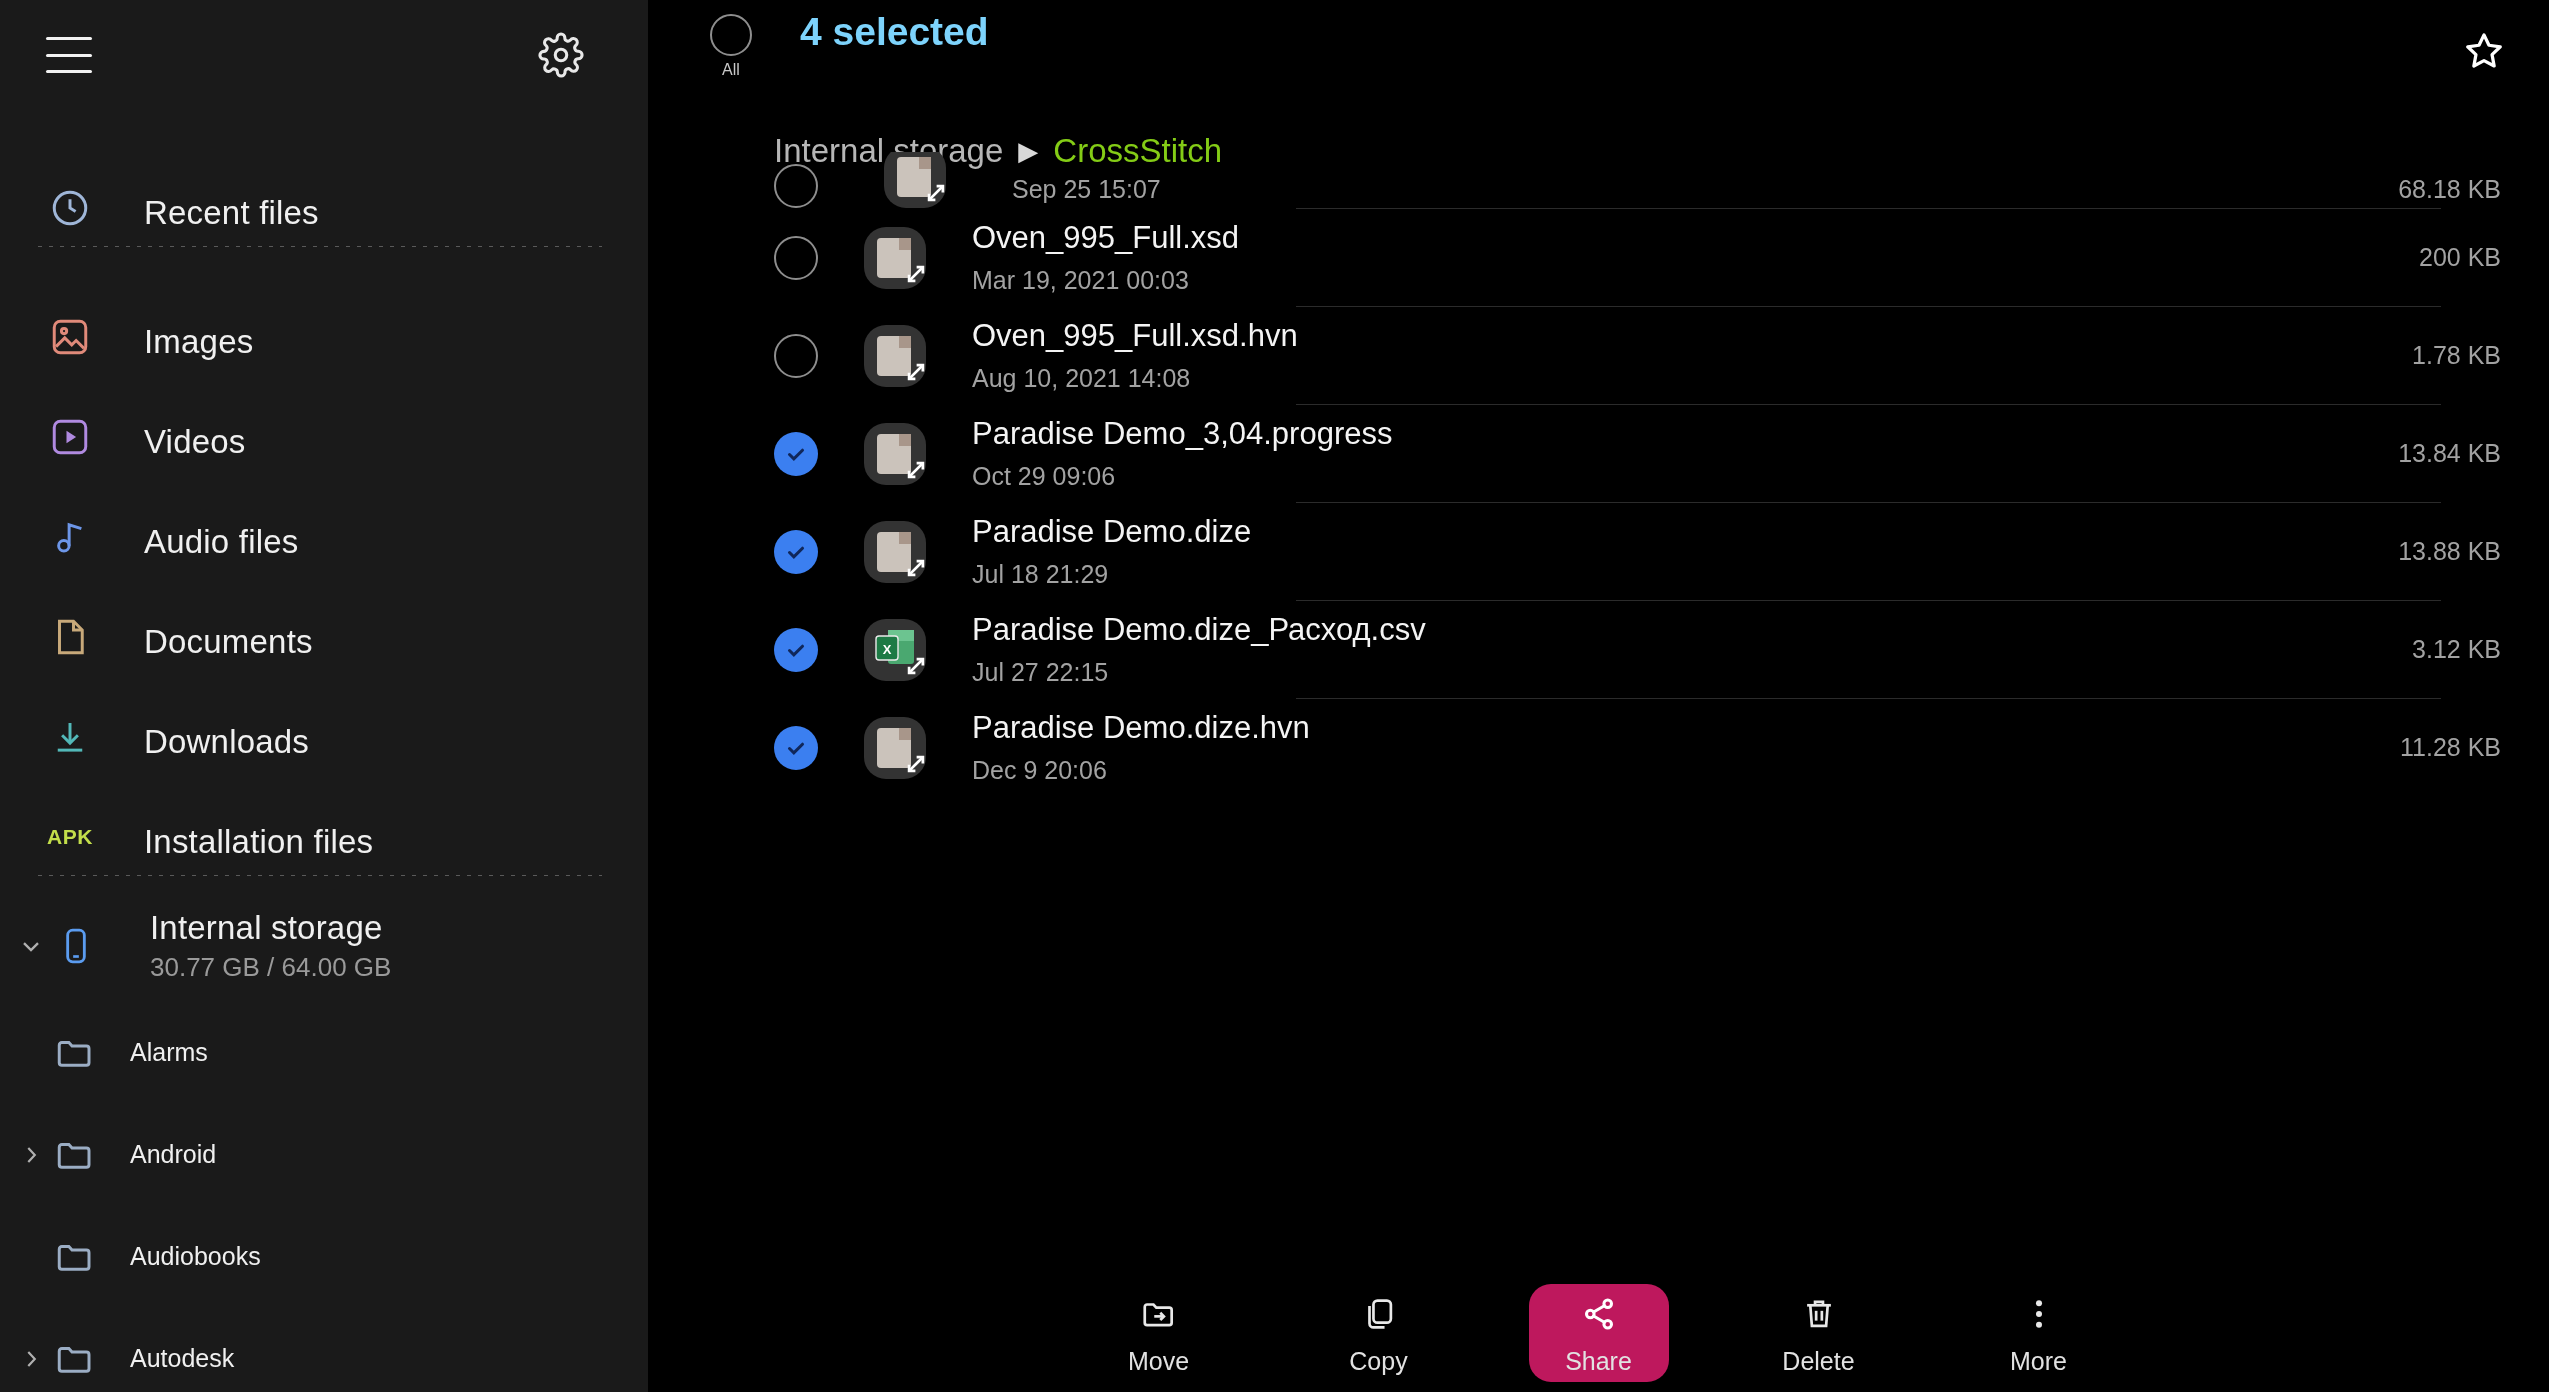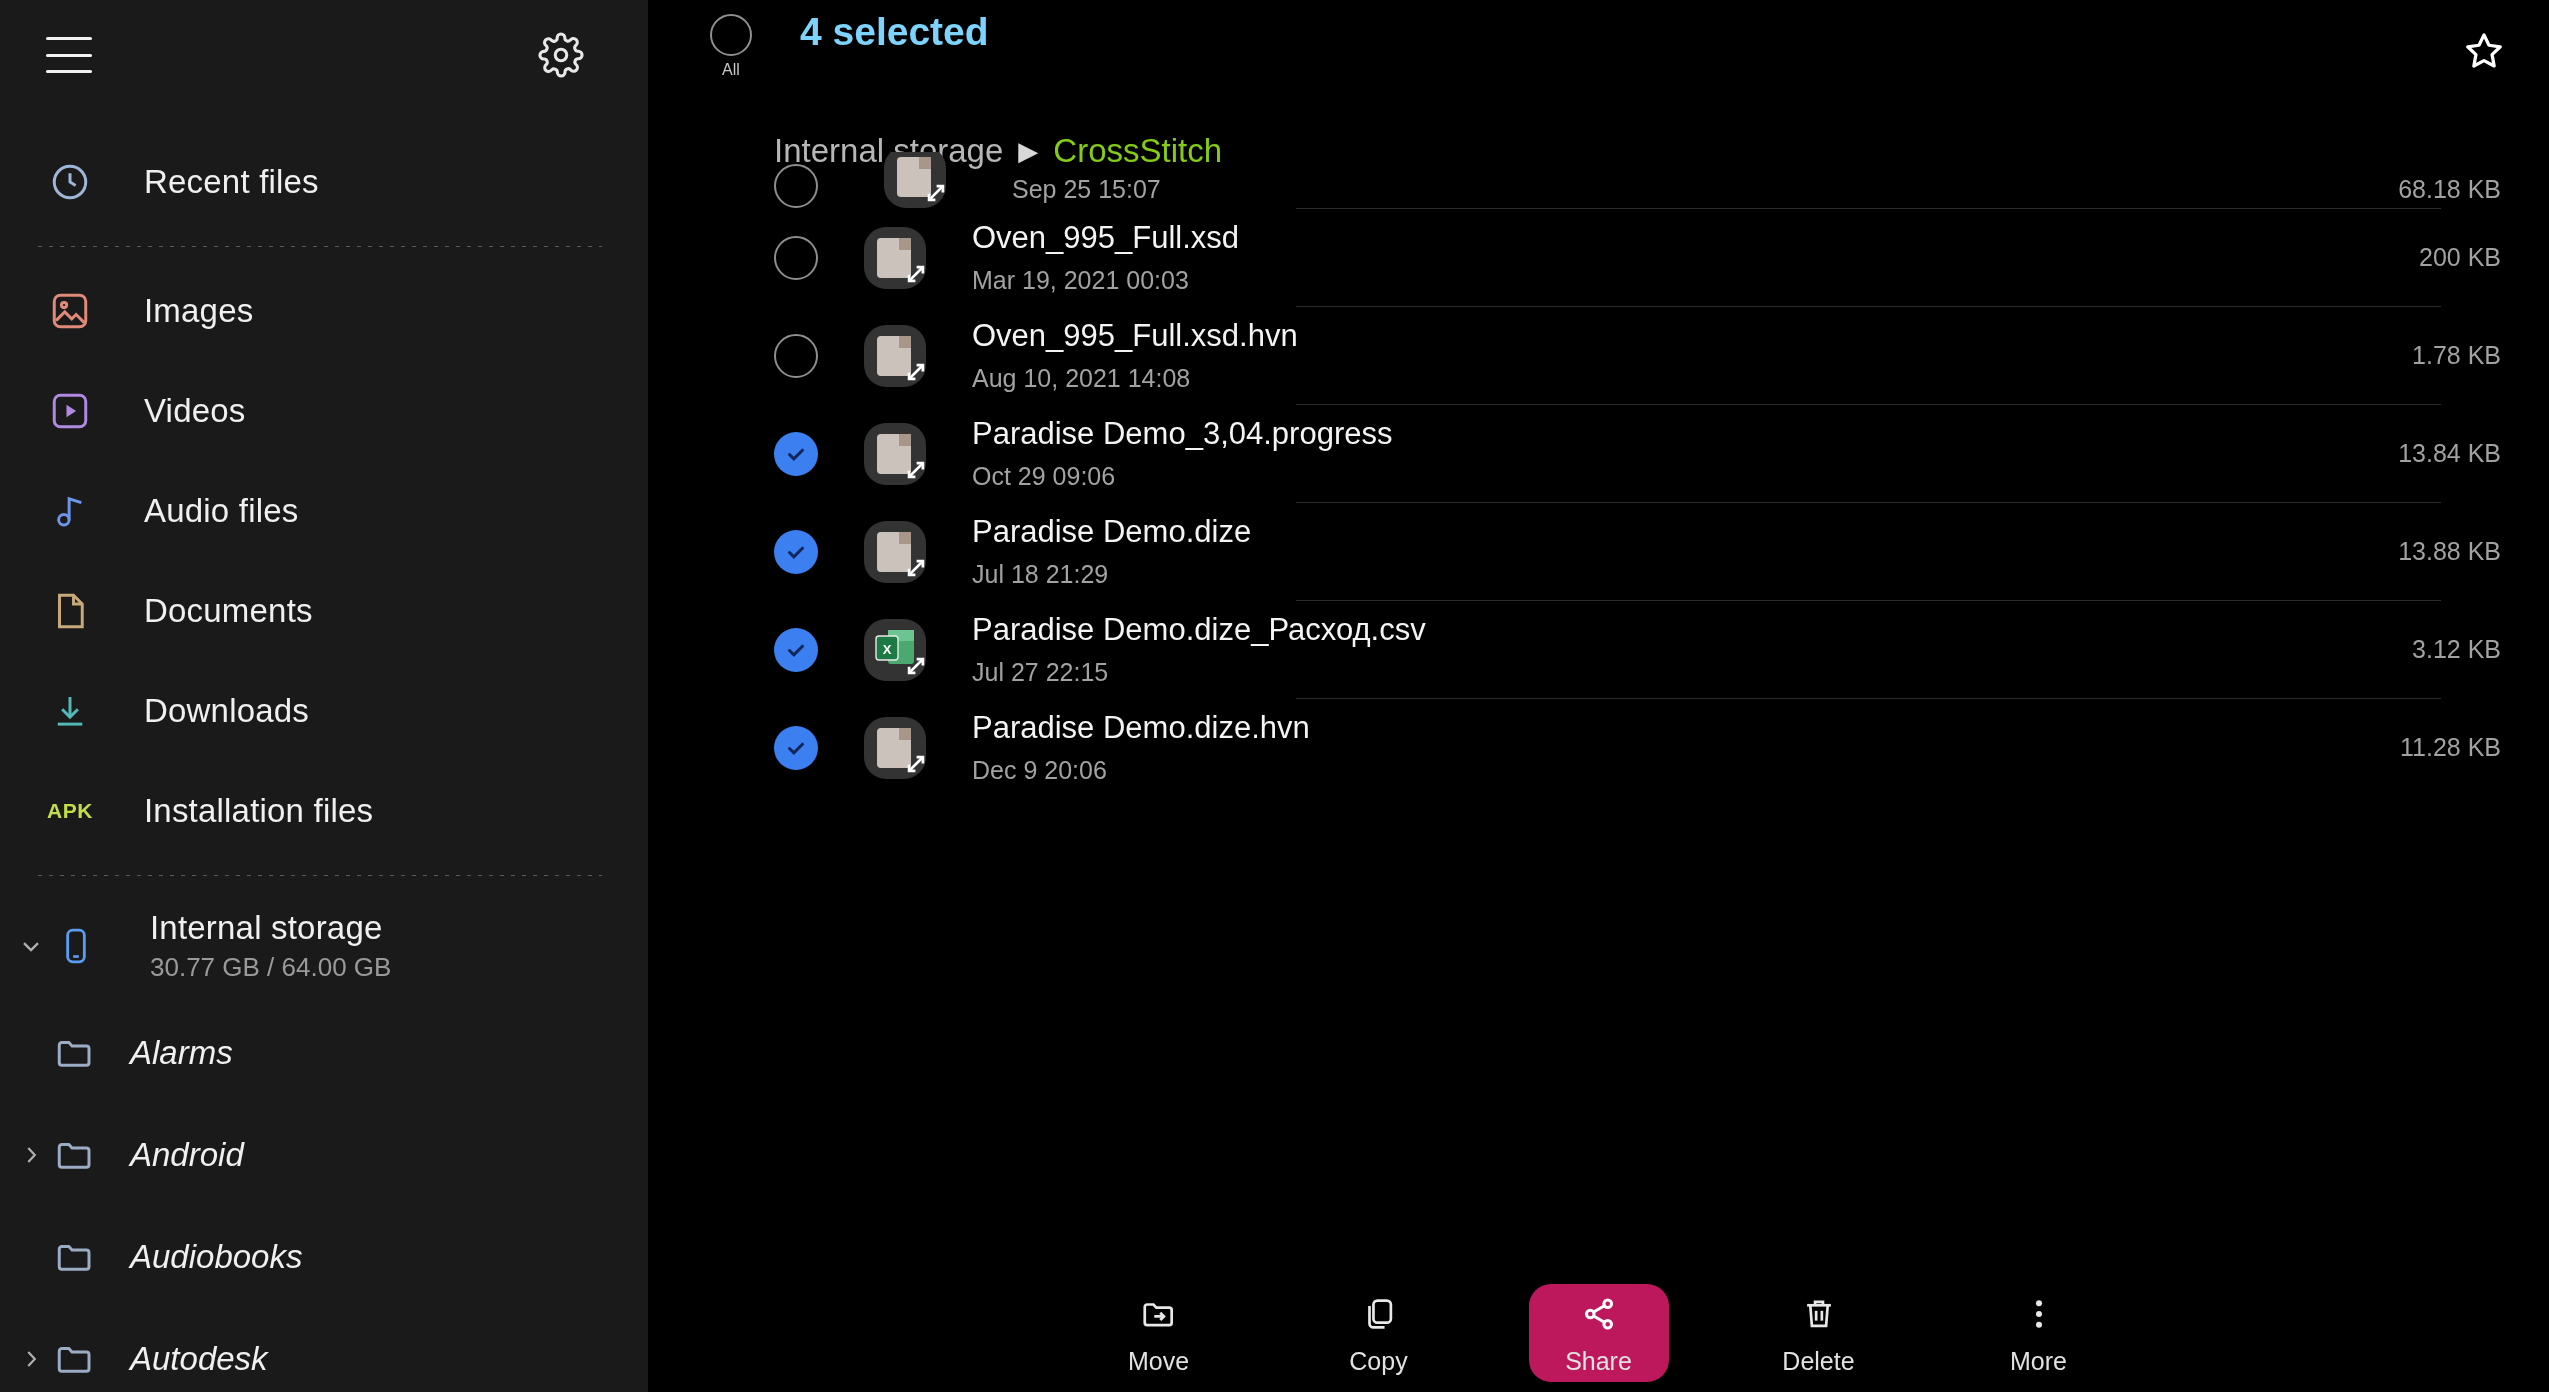--- a/index.html
+++ b/index.html
@@ -25,21 +25,21 @@
     justify-content:space-between;
     padding:0 64px 0 46px;
   }
   .hamburger { width:46px; height:36px; display:flex; flex-direction:column; justify-content:space-between; cursor:pointer; }
   .hamburger span { display:block; height:3px; background:#f2f2f2; border-radius:2px; }
 
   .gear { width:46px; height:46px; }
 
   .sb-list { padding-top:22px; }
   .sb-item {
-    display:flex; align-items:center;
+    display:flex; align-items:flex-end;
     height:100px;
     padding-left:46px;
     cursor:pointer;
   }
   .sb-icon { width:48px; height:48px; flex:0 0 48px; display:flex; align-items:center; justify-content:center; }
   .sb-label {
     margin-left:50px;
     color:#f0f0f0;
     font-size:33px;
     letter-spacing:.2px;
@@ -54,21 +54,21 @@
     margin:14px 46px 14px 38px;
     background-image:repeating-linear-gradient(to right,#5a5a5a 0 4px,transparent 4px 11px);
   }
 
   
   .sb-storage { display:flex; align-items:center; height:112px; padding-left:10px; cursor:pointer; }
   .chev { width:42px; flex:0 0 42px; display:flex; align-items:center; justify-content:center; }
   .apk-badge { color:#c3de4b; font-size:21px; font-weight:bold; letter-spacing:.5px; }
 
   .sb-folder { display:flex; align-items:center; height:102px; padding-left:10px; cursor:pointer; }
-  .sb-folder .fname { margin-left:32px; color:#f0f0f0; font-size:33px;font-style:italic; }
+  .sb-folder .fname { margin-left:32px; color:#f0f0f0; font-size:25px; }
   .folder-ic { width:46px; height:46px; flex:0 0 46px; display:flex; align-items:center; justify-content:center; }
 
   
   .main { flex:1; position:relative; background:#000; height:1392px; overflow:hidden; }
 
   .topbar { height:110px; display:flex; align-items:flex-start; position:relative; }
   .allbox {
     width:54px; margin-left:56px; margin-top:14px;
     display:flex; flex-direction:column; align-items:center; cursor:pointer;
   }

